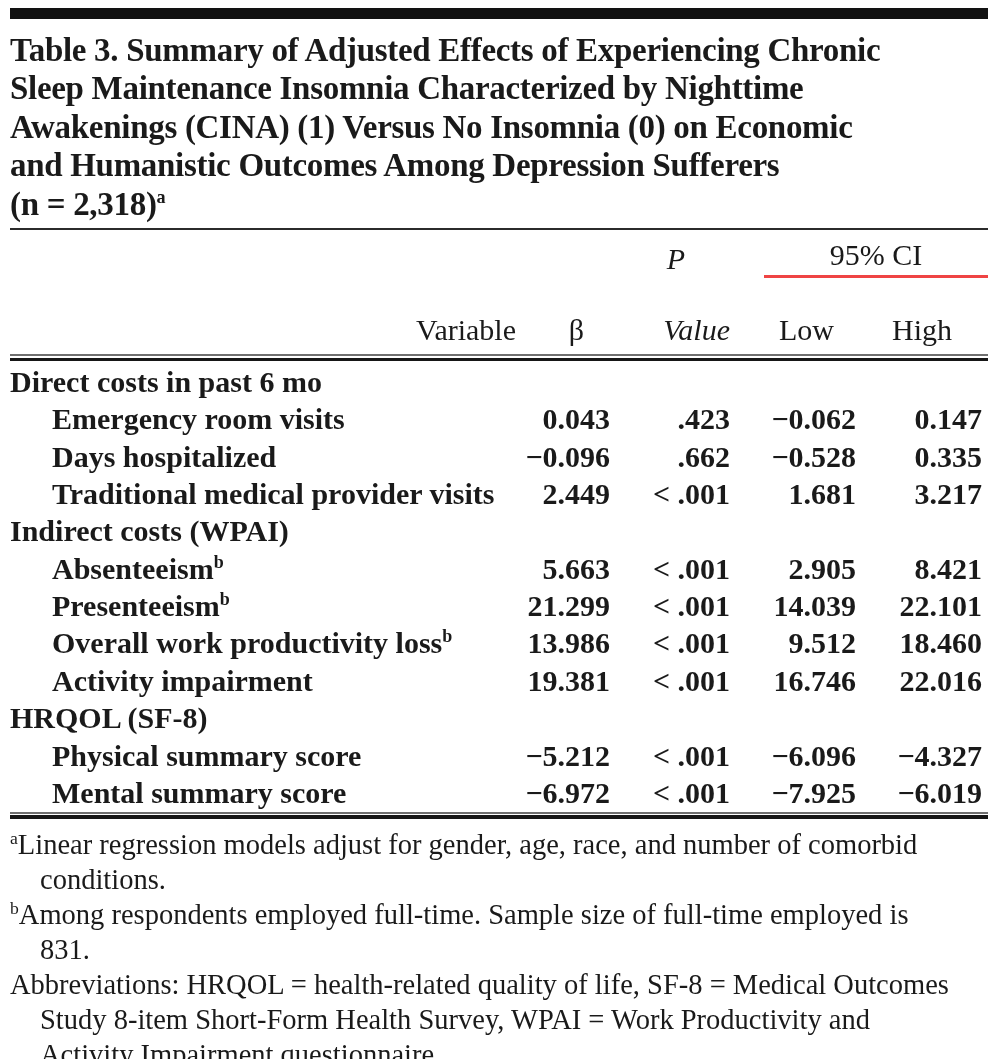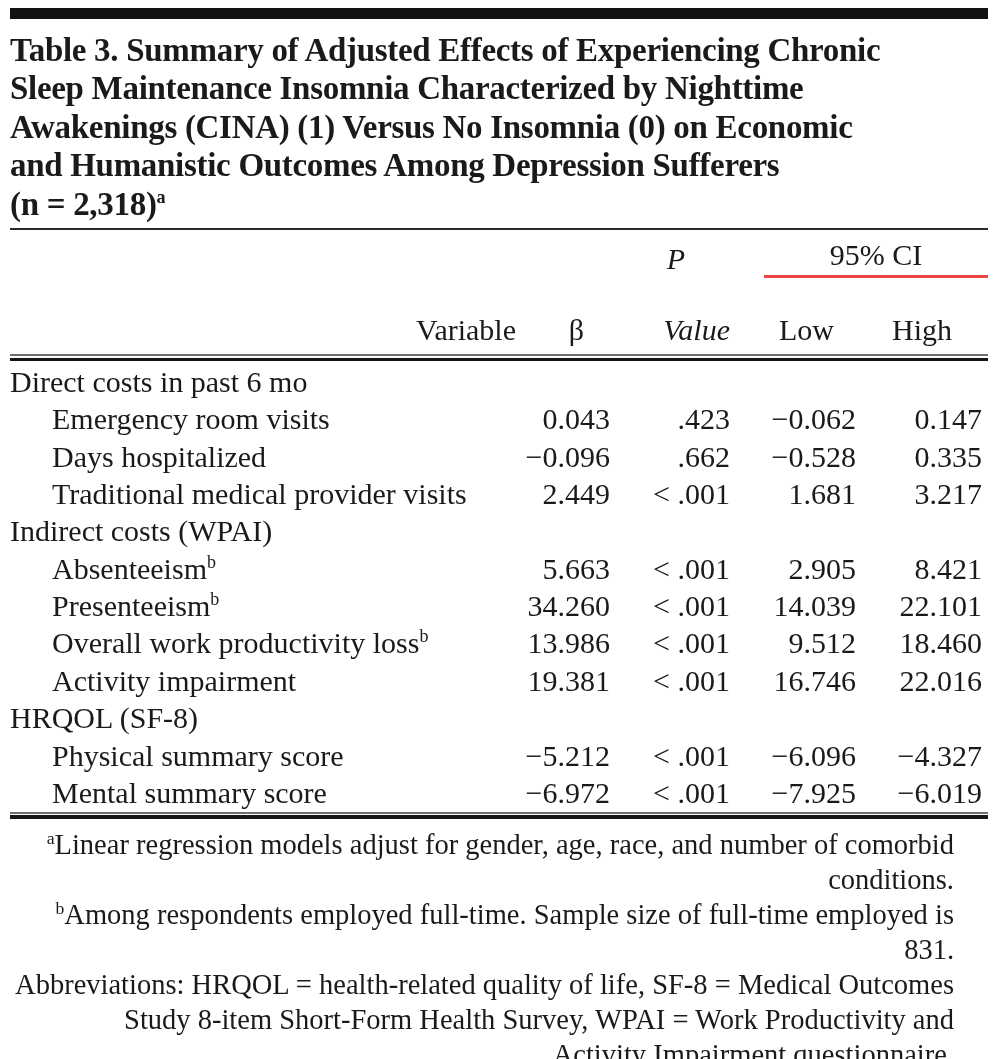--- a/index.html
+++ b/index.html
@@ -73,36 +73,36 @@
   .rule-double .rd-thick { height: 3.5px; background: #161616; margin-top: 1.5px; }
   
   .tbody { padding-top: 2px; }
   .trow {
     display: grid;
     grid-template-columns: 1fr 100px 120px 126px 126px;
     height: 37.4px;
     align-items: center;
     font-size: 30px;
     white-space: nowrap;
+    font-weight: bold;
   }
   .cell-label  { text-align: left; }
   .cell-label.indent { padding-left: 42px; }
   .cell-label sup { font-size: 0.6em; line-height: 0; }
   .cell-num { text-align: right; padding-right: 6px; }
   
   .footnotes {
     margin-top: 8px;
     font-size: 28.5px;
     line-height: 35px;
     max-width: 944px;
   }
   .footnote {
     padding-left: 30px;
     text-indent: -30px;
-    text-align: right;
   }
   .footnote sup { font-size: 0.62em; line-height: 0; }
   .rule-bottom { margin-top: 6px; }
 </style>
 </head>
 <body>
 
 <div class="page">
 
   <div class="top-bar"></div>
@@ -168,21 +168,21 @@
       </div>
       <div class="trow">
         <div class="cell-label indent">Absenteeism<sup>b</sup></div>
         <div class="cell-num">5.663</div>
         <div class="cell-num">&lt; .001</div>
         <div class="cell-num">2.905</div>
         <div class="cell-num">8.421</div>
       </div>
       <div class="trow">
         <div class="cell-label indent">Presenteeism<sup>b</sup></div>
-        <div class="cell-num">34.260</div>
+        <div class="cell-num">21.299</div>
         <div class="cell-num">&lt; .001</div>
         <div class="cell-num">14.039</div>
         <div class="cell-num">22.101</div>
       </div>
       <div class="trow">
         <div class="cell-label indent">Overall work productivity loss<sup>b</sup></div>
         <div class="cell-num">13.986</div>
         <div class="cell-num">&lt; .001</div>
         <div class="cell-num">9.512</div>
         <div class="cell-num">18.460</div>

